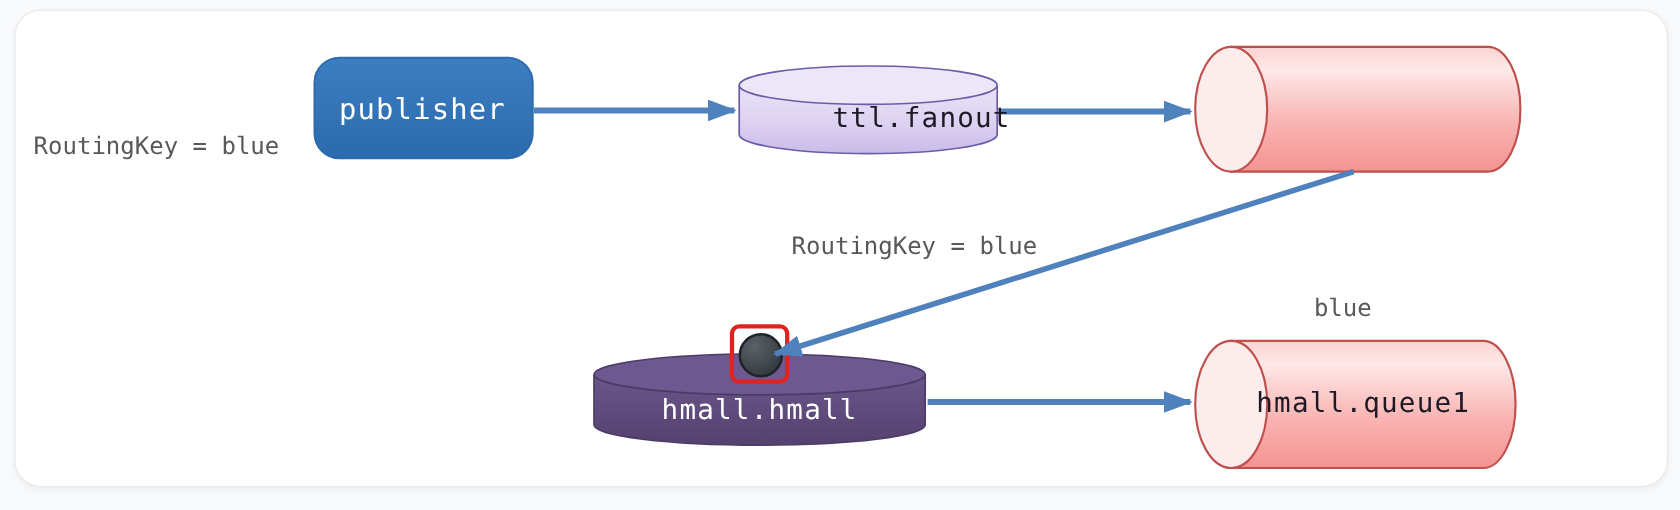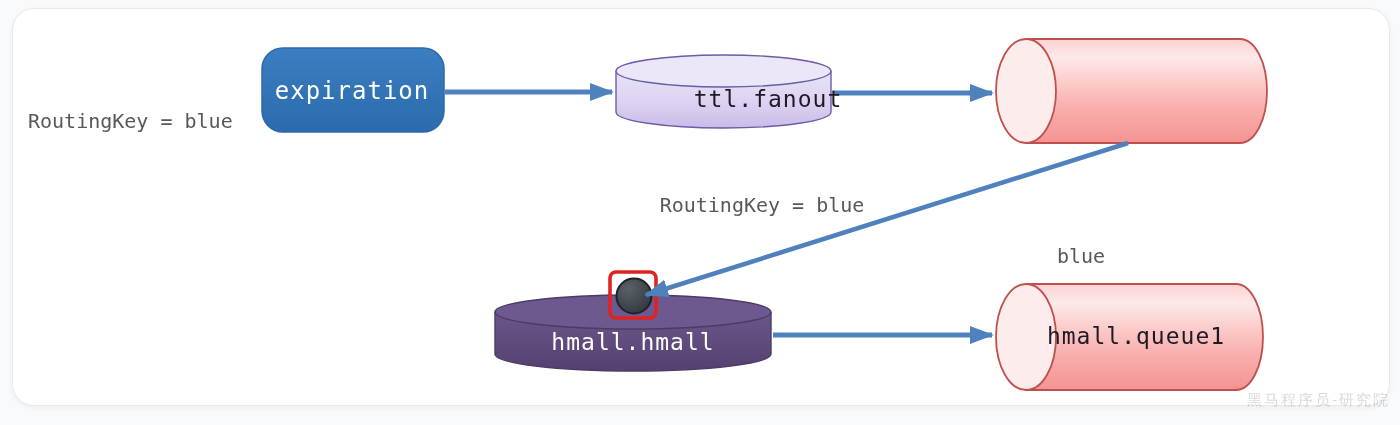--- a/index.html
+++ b/index.html
@@ -113,21 +113,20 @@
     <line x1="1128" y1="143" x2="646" y2="295" stroke="#4f81bd" stroke-width="4.6" marker-end="url(#arrowHead)"></line>
     <line x1="773" y1="335" x2="992" y2="335" stroke="#4f81bd" stroke-width="5" marker-end="url(#arrowHead)"></line>
   </svg>
 
   <div class="annot-block">
     <div class="label" style="position:static">RoutingKey = blue</div>
   </div>
 
   <div class="label centered" style="left:762px; top:205px">RoutingKey = blue</div>
 
-  <div class="label centered" style="left:1081px; top:256px">blue</div>
+  <div class="label centered" style="left:1119px; top:256px">blue</div>
 
-  <div class="node-label light" id="publisher-label" style="left:352px; top:91px">expiration</div>
+  <div class="node-label light" id="publisher-label" style="left:352px; top:91px">publisher</div>
   <div class="node-label dark" style="left:768px; top:99px">ttl.fanout</div>
   <div class="node-label light" style="left:633px; top:342px">hmall.hmall</div>
   <div class="node-label dark" style="left:1136px; top:336px">hmall.queue1</div>
 
-  <div class="watermark">黑马程序员-研究院</div>
 </div>
 
 </body></html>

